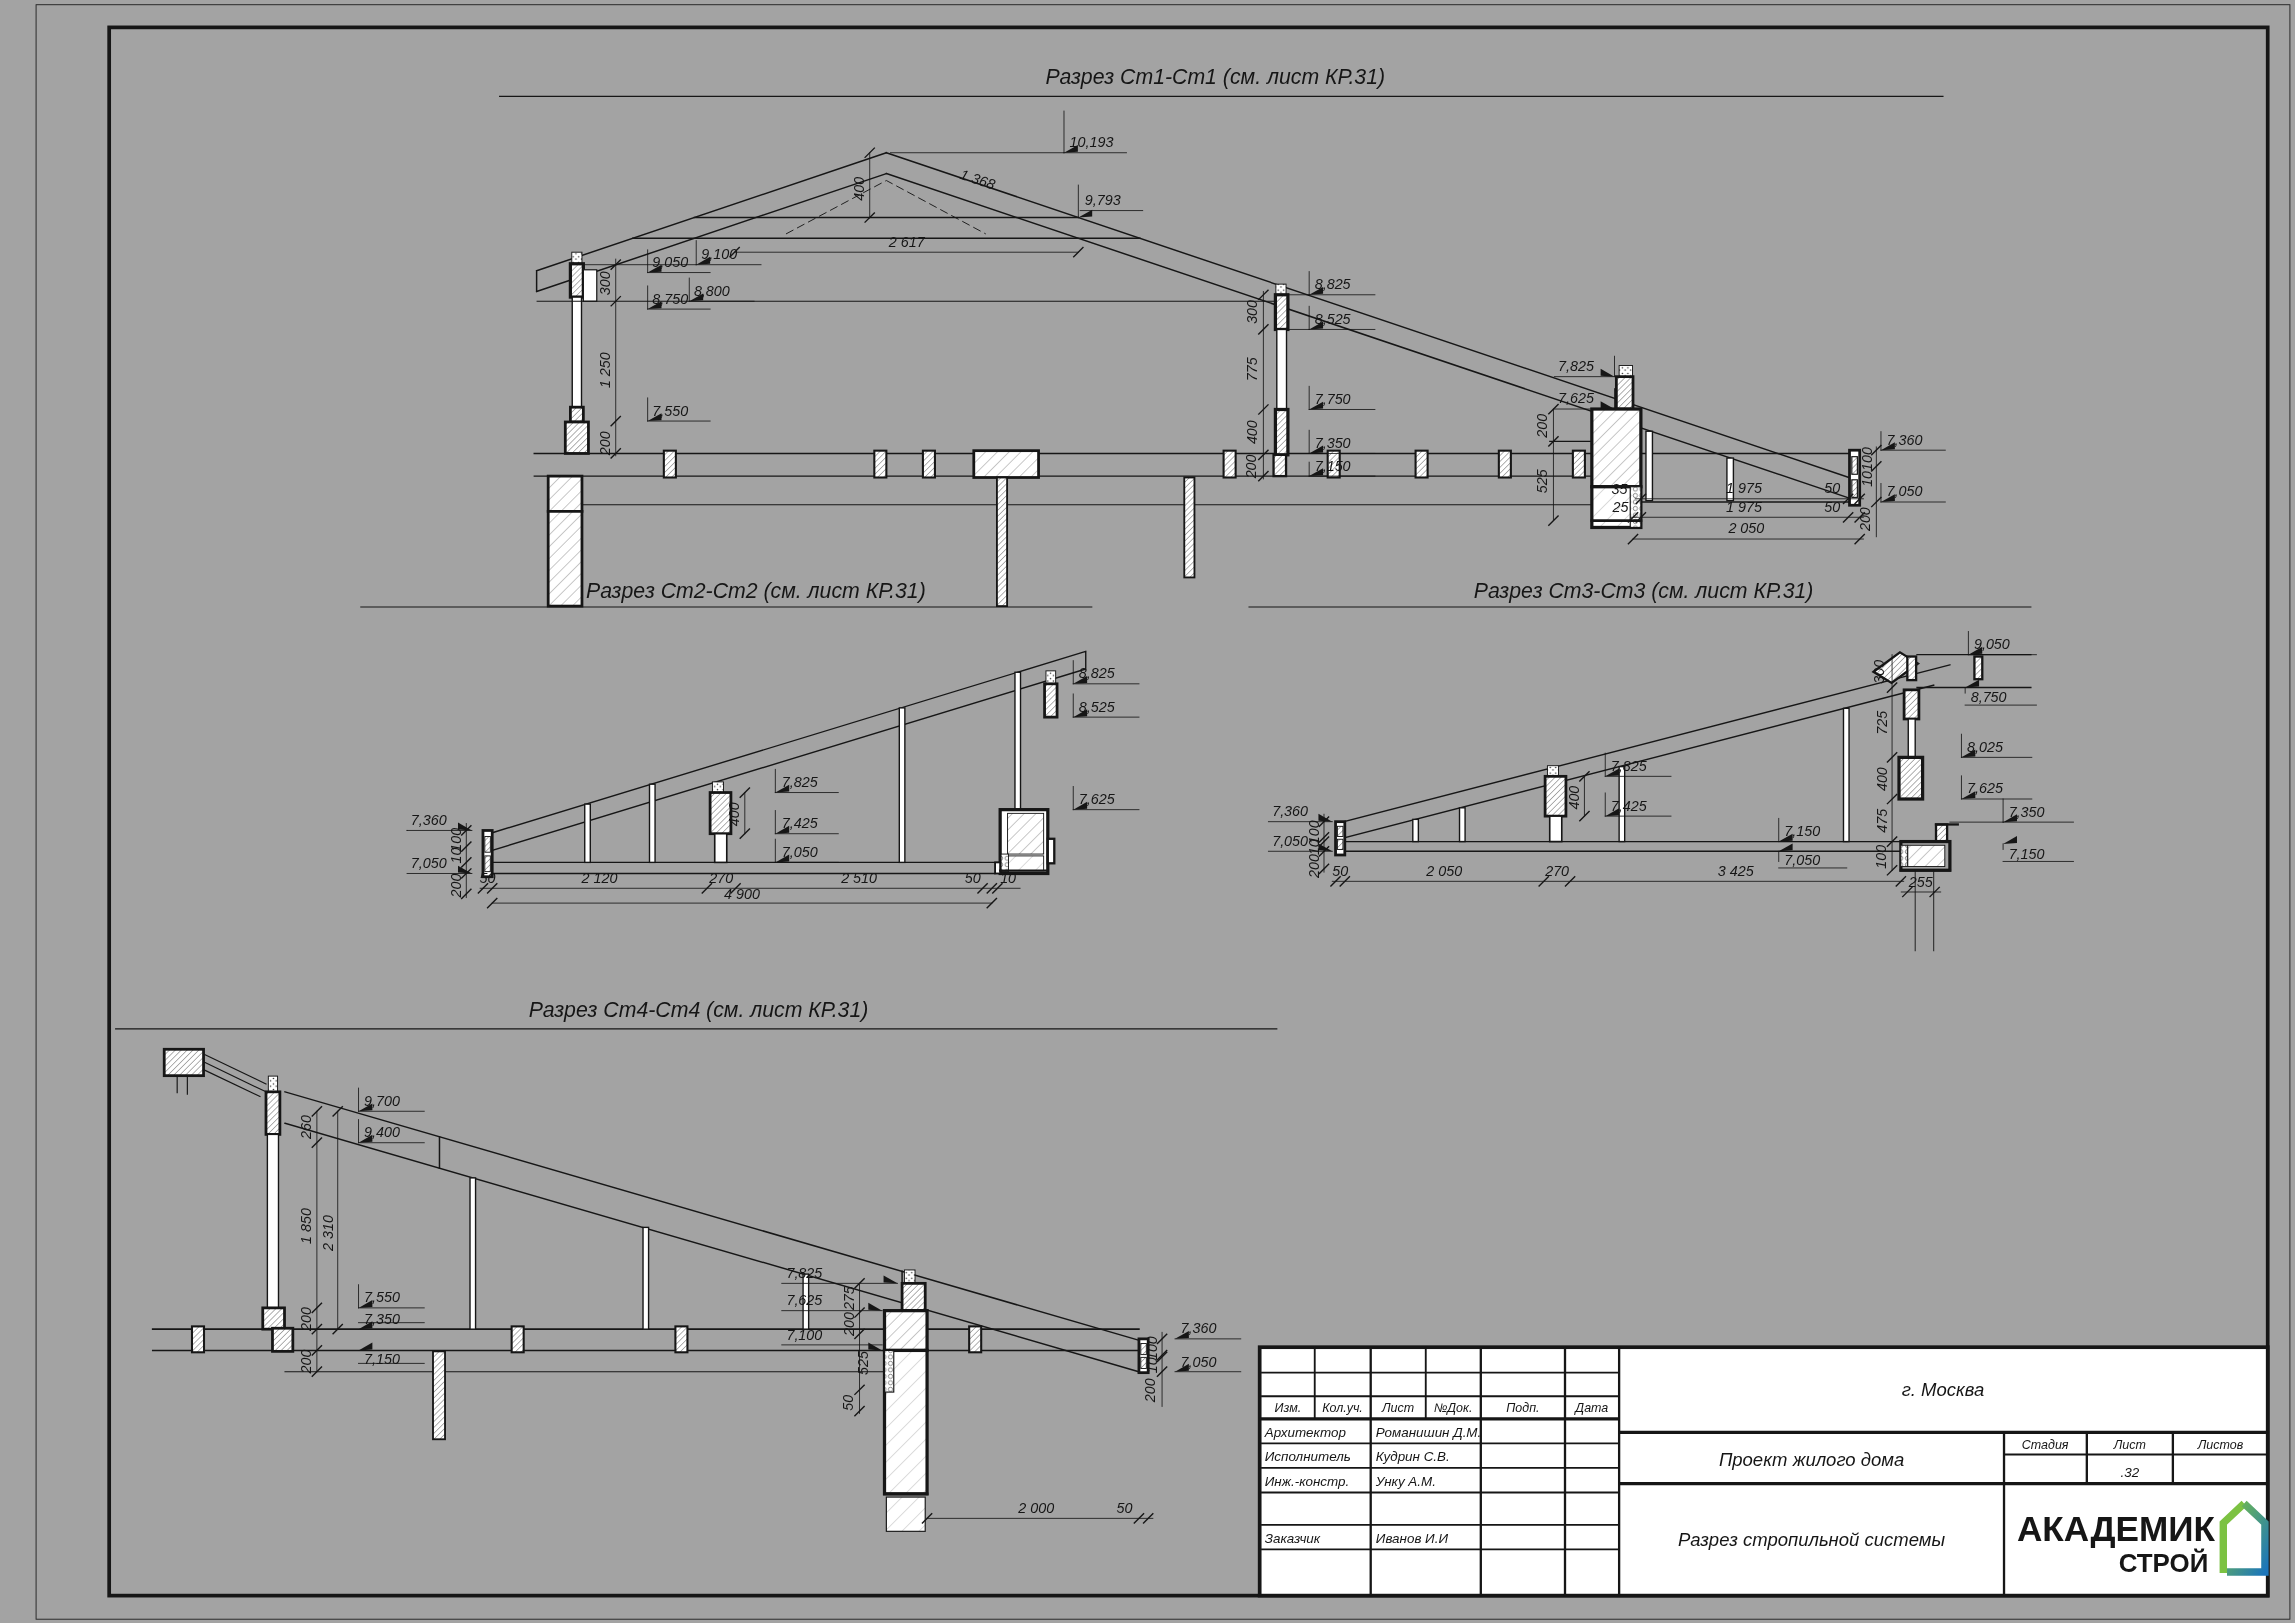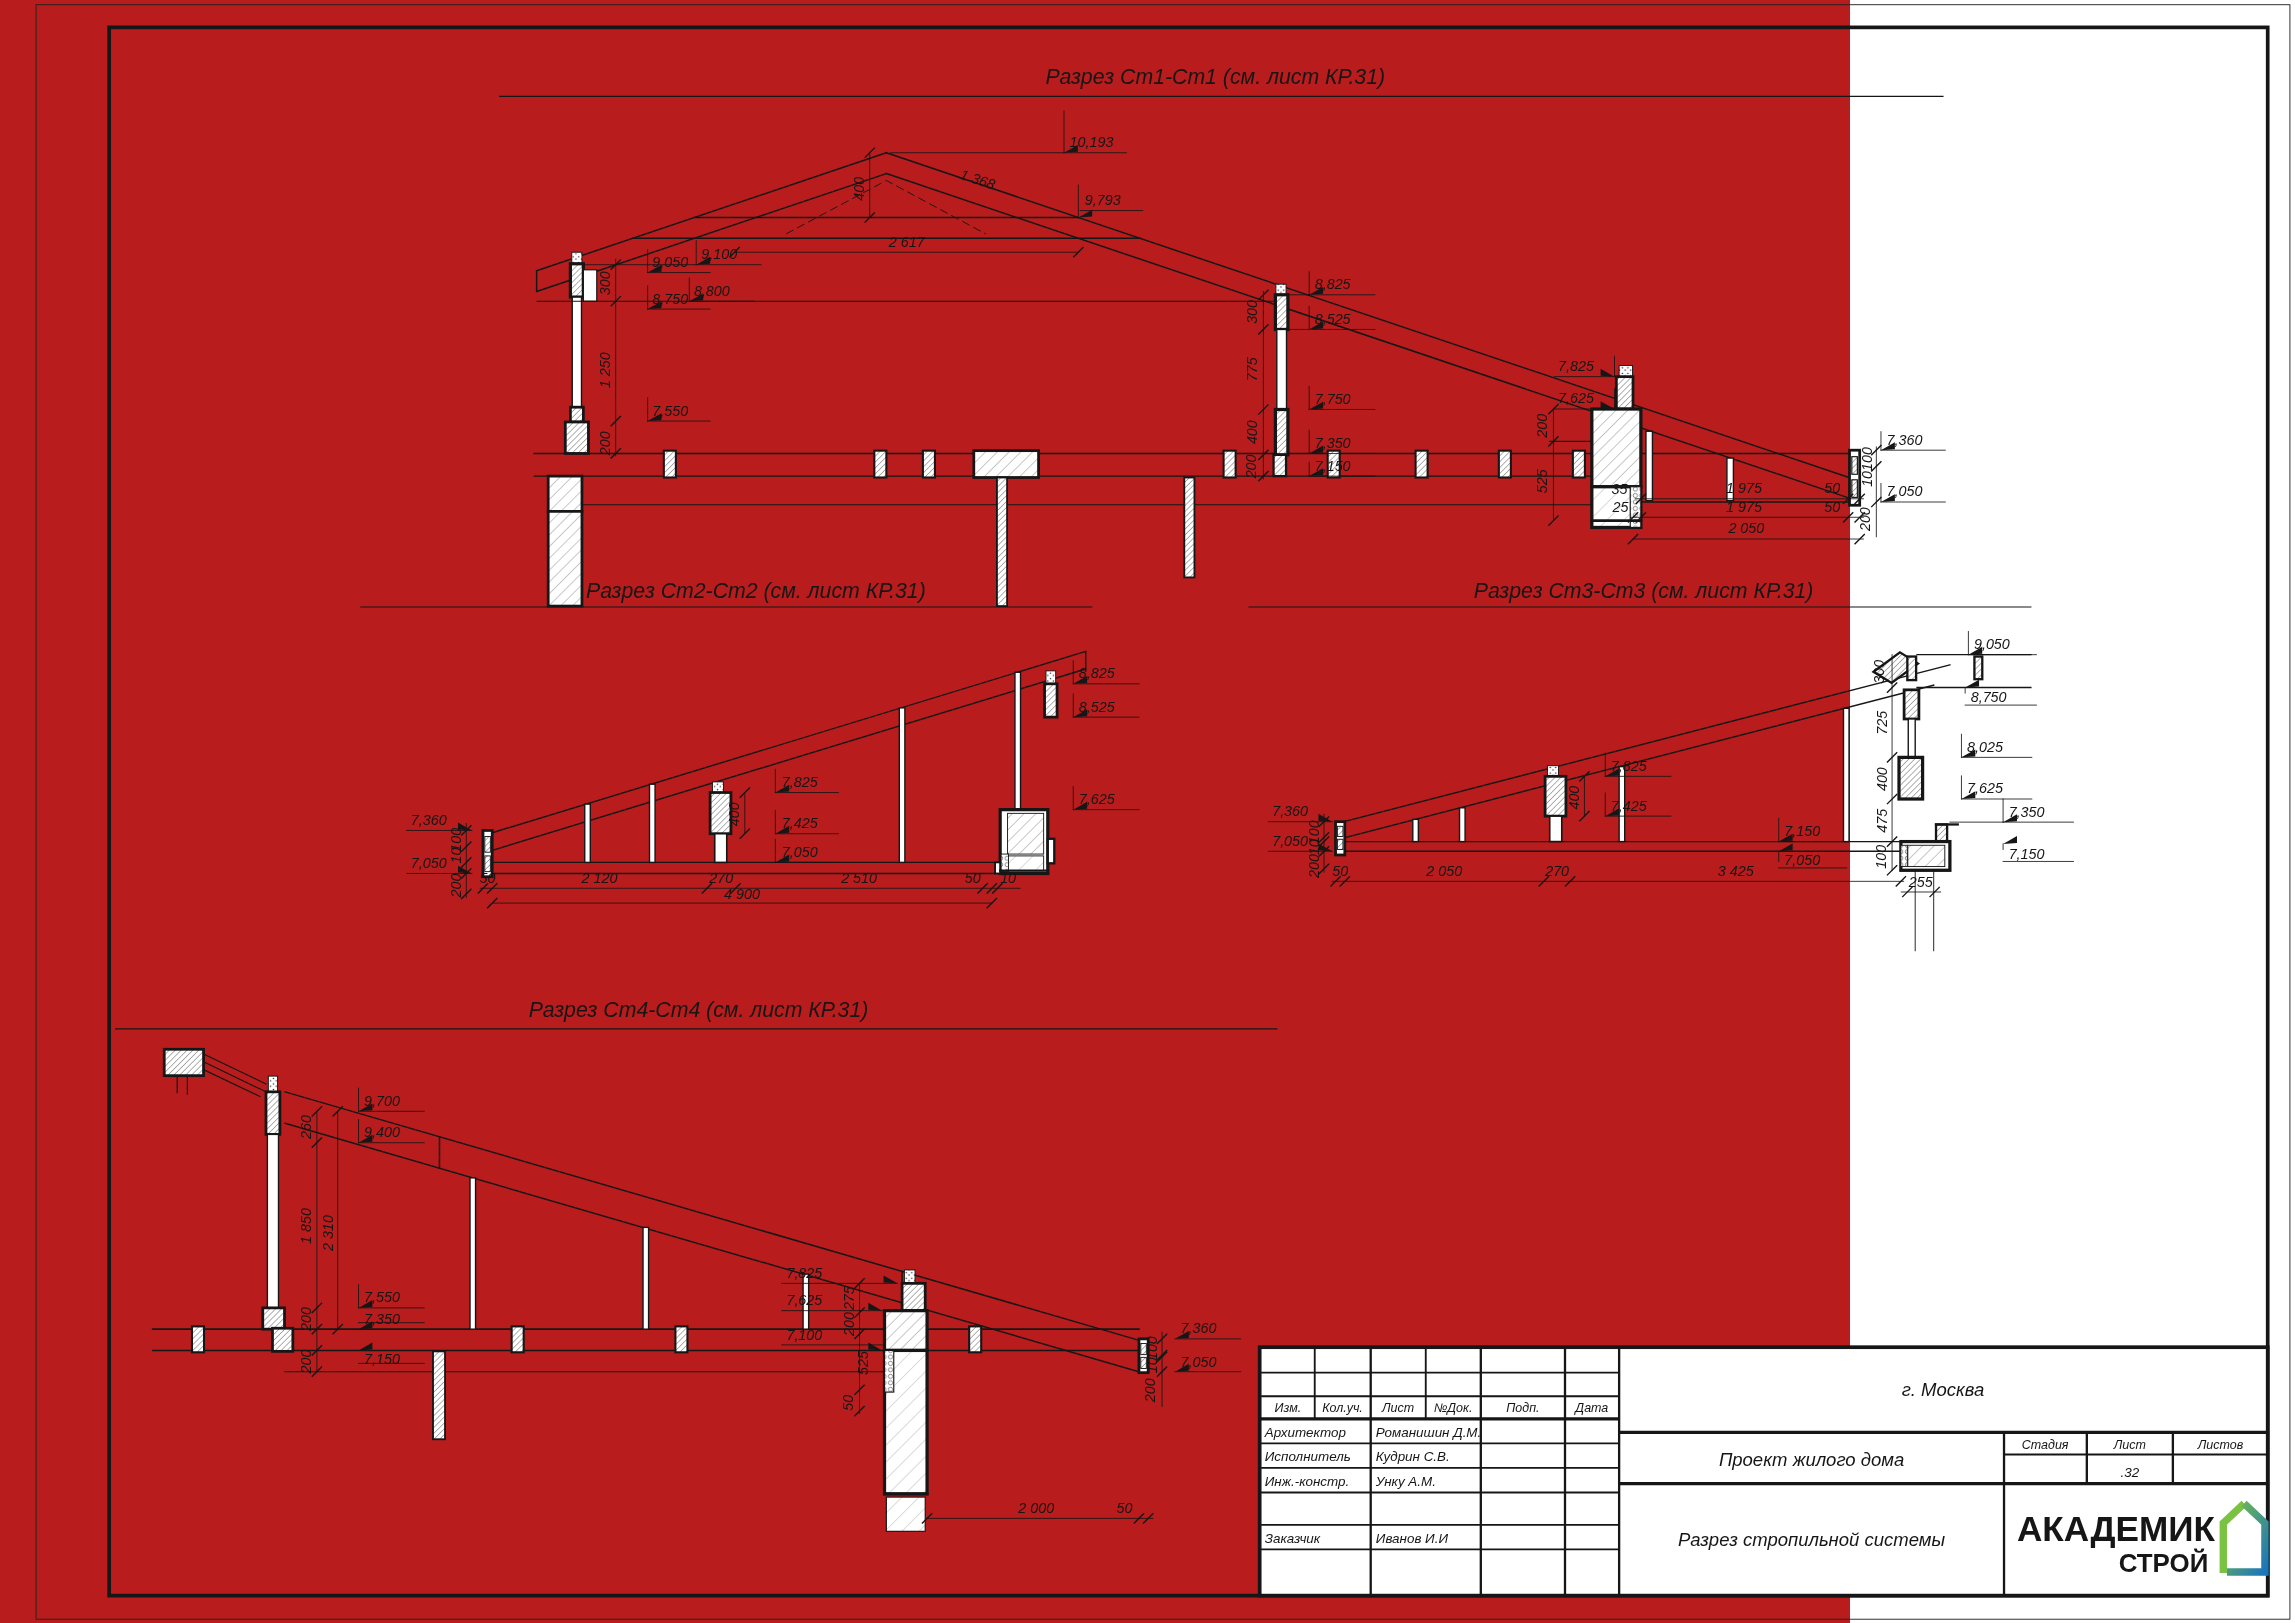--- a/index.html
+++ b/index.html
@@ -1,16 +1,16 @@
 <!DOCTYPE html>
 <html style="font-size:7.4px"><head>
 <meta charset="utf-8">
 <style>
   html,body{margin:0;padding:0;background:#fff;}
-  .sheet{width:1850px;height:1623px;position:relative;background:#b91c1c;}
+  .sheet{width:2295px;height:1623px;position:relative;background:#a3a3a3;}
   svg{display:block;}
   text{font-family:"Liberation Sans",sans-serif;font-style:italic;fill:#161616;}
   .ttl{font-size:46px;}
   .dt{font-size:31px;}
   .tb{font-size:29px;}
   .tbs{font-size:27px;}
   .big{font-size:40px;}
   .logo1{font-family:"Liberation Sans",sans-serif;font-style:normal;font-weight:bold;font-size:76px;}
   .logo2{font-family:"Liberation Sans",sans-serif;font-style:normal;font-weight:bold;font-size:56px;}
 </style>

